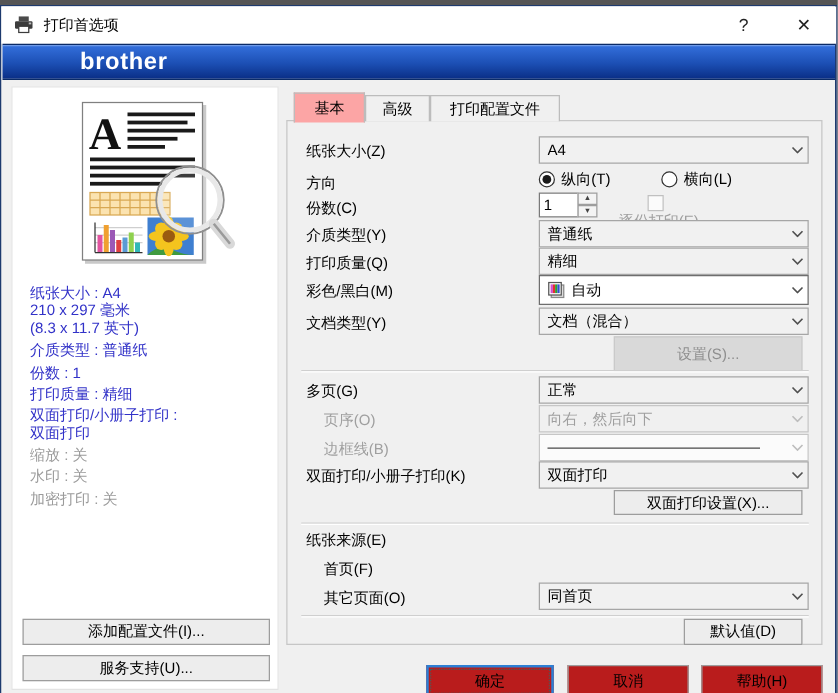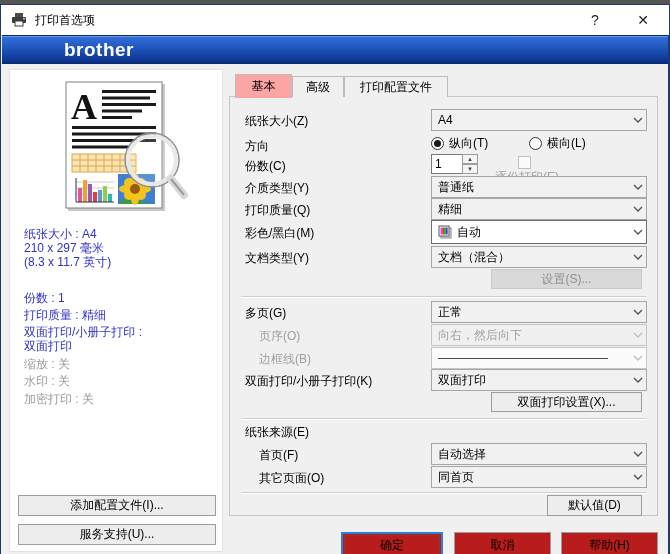--- a/index.html
+++ b/index.html
@@ -150,20 +150,21 @@
           <circle cx="116" cy="82" r="24" fill="none" stroke="#e8e8e8" stroke-width="4"></circle>
           <line x1="135" y1="101" x2="148" y2="117" stroke="#d9d9d9" stroke-width="8" stroke-linecap="round"></line>
           <line x1="135" y1="101" x2="148" y2="117" stroke="#9a9a9a" stroke-width="2"></line>
         </g>
       </svg>
     </div>
 
     <div class="sum" style="top:156px">纸张大小 : A4</div>
     <div class="sum" style="top:170px">210 x 297 毫米</div>
     <div class="sum" style="top:184px">(8.3 x 11.7 英寸)</div>
+    <div class="sum" style="top:202px">介质类型 : 普通纸</div>
     <div class="sum" style="top:220px">份数 : 1</div>
     <div class="sum" style="top:237px">打印质量 : 精细</div>
     <div class="sum" style="top:254px">双面打印/小册子打印 :</div>
     <div class="sum" style="top:268px">双面打印</div>
     <div class="sum gray" style="top:286px">缩放 : 关</div>
     <div class="sum gray" style="top:303px">水印 : 关</div>
     <div class="sum gray" style="top:321px">加密打印 : 关</div>
 
     <div class="side-btn" style="top:425px">添加配置文件(I)...</div>
     <div class="side-btn" style="top:454px">服务支持(U)...</div>
@@ -250,21 +251,21 @@
   <div class="flabel" style="top:245px">文档类型(Y)</div>
   <div class="combo" style="top:241px">
     <span class="val">文档（混合）</span>
     <span class="chevron">
         <svg width="10" height="6" viewBox="0 0 10 6">
           <polyline points="1,1 5,5 9,1" fill="none" stroke="#505050" stroke-width="1.3"></polyline>
         </svg>
       </span>
   </div>
 
-  <div class="push-btn disabled" style="left:490px;top:264px;width:151px;height:20px">设置(S)...</div>
+  <div class="push-btn disabled" style="left:490px;top:264px;width:151px;height:28px">设置(S)...</div>
 
   <div class="sep" style="top:291px"></div>
 
   <div class="flabel" style="top:300px">多页(G)</div>
   <div class="combo" style="top:296px">
     <span class="val">正常</span>
     <span class="chevron">
         <svg width="10" height="6" viewBox="0 0 10 6">
           <polyline points="1,1 5,5 9,1" fill="none" stroke="#505050" stroke-width="1.3"></polyline>
         </svg>
@@ -300,28 +301,20 @@
         </svg>
       </span>
   </div>
 
   <div class="push-btn" style="left:490px;top:387px;width:151px;height:20px">双面打印设置(X)...</div>
 
   <div class="sep" style="top:413px"></div>
 
   <div class="flabel" style="top:419px">纸张来源(E)</div>
   <div class="flabel indent" style="top:442px">首页(F)</div>
-  <div class="combo" style="top:438px">
-    <span class="val">自动选择</span>
-    <span class="chevron">
-        <svg width="10" height="6" viewBox="0 0 10 6">
-          <polyline points="1,1 5,5 9,1" fill="none" stroke="#505050" stroke-width="1.3"></polyline>
-        </svg>
-      </span>
-  </div>
   <div class="flabel indent" style="top:465px">其它页面(O)</div>
   <div class="combo" style="top:461px">
     <span class="val">同首页</span>
     <span class="chevron">
         <svg width="10" height="6" viewBox="0 0 10 6">
           <polyline points="1,1 5,5 9,1" fill="none" stroke="#505050" stroke-width="1.3"></polyline>
         </svg>
       </span>
   </div>
 

